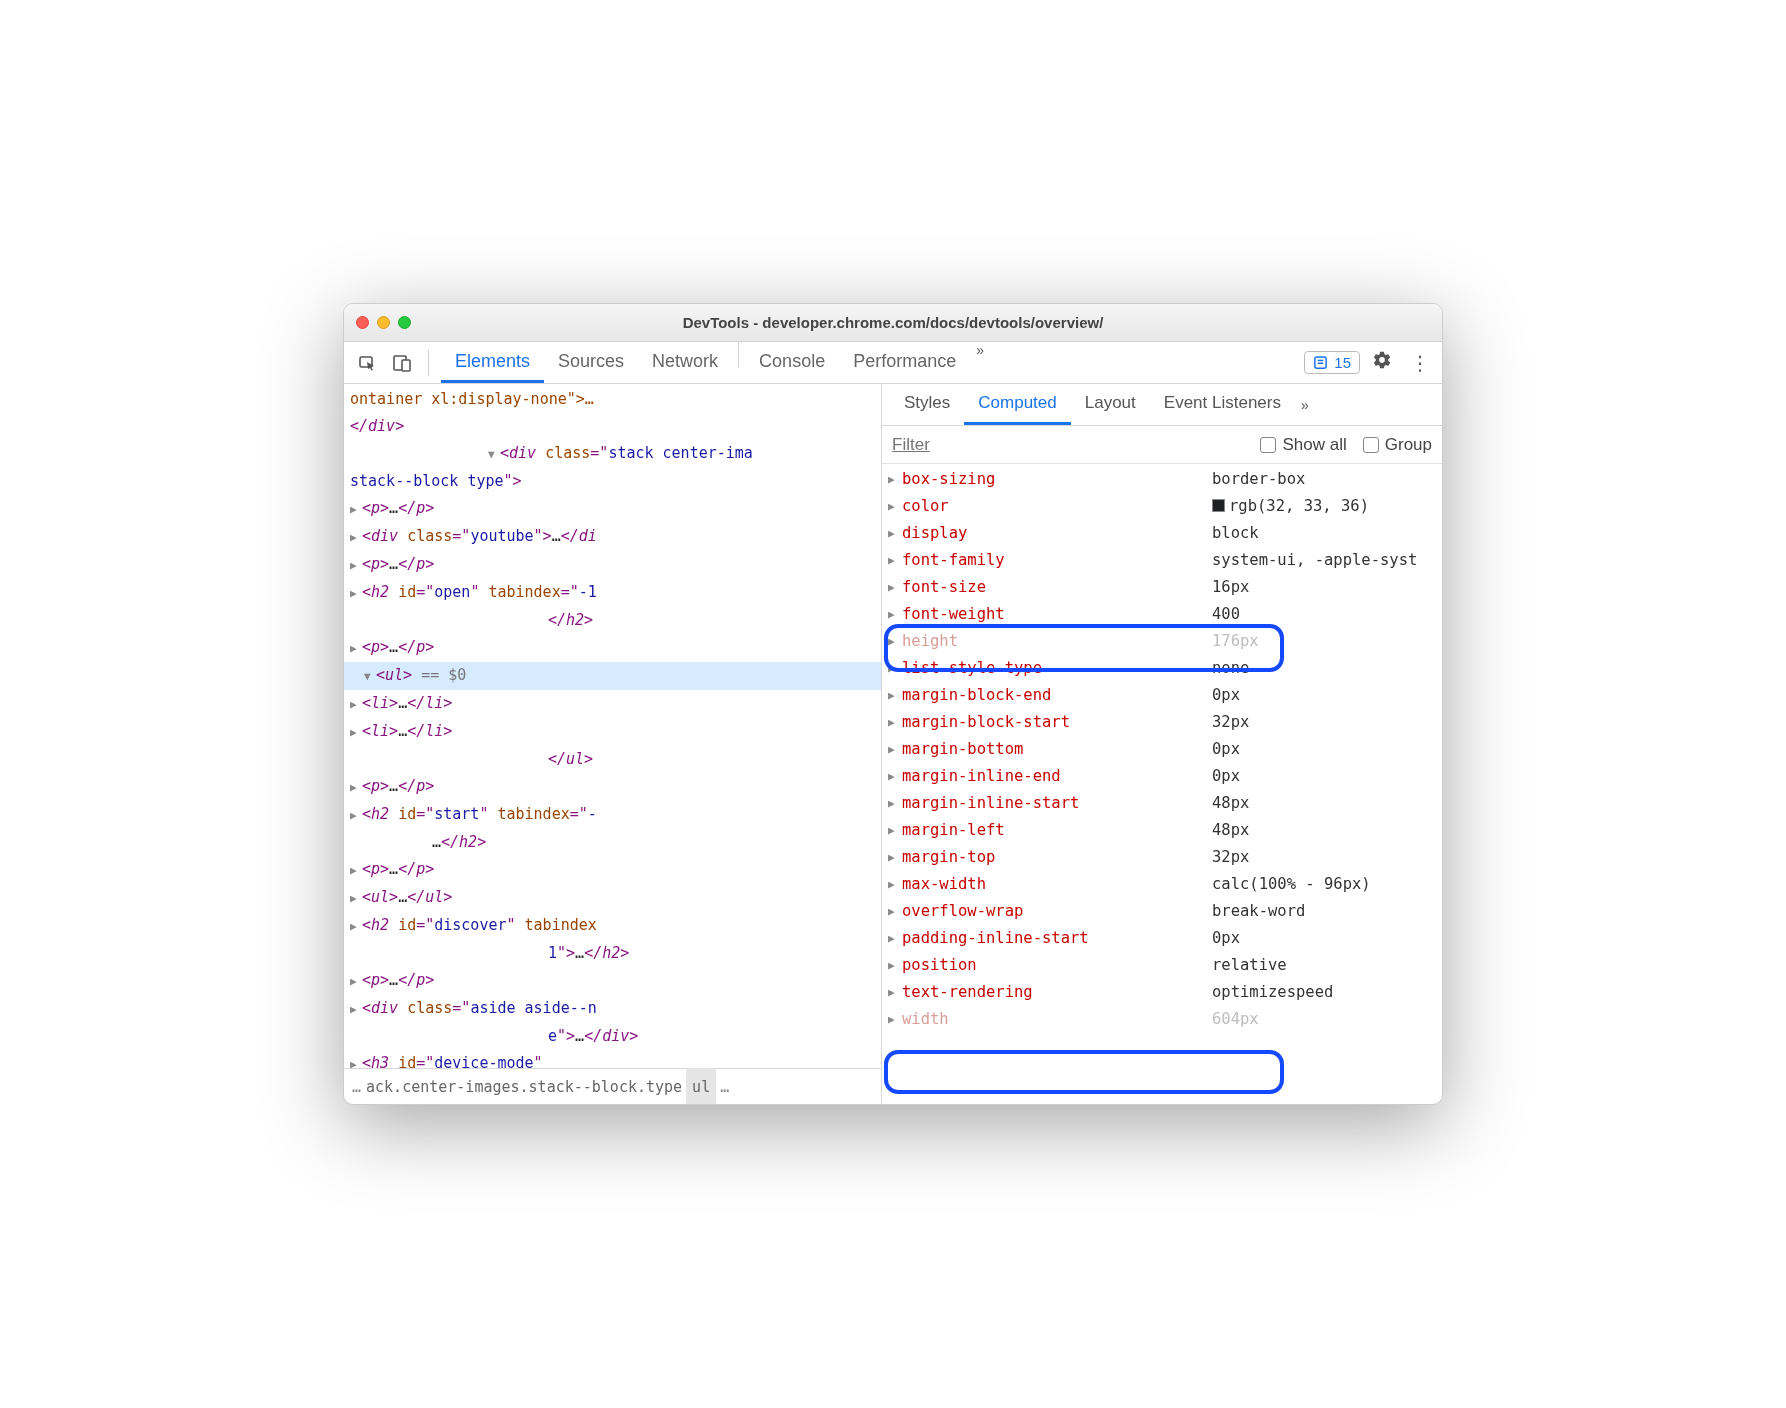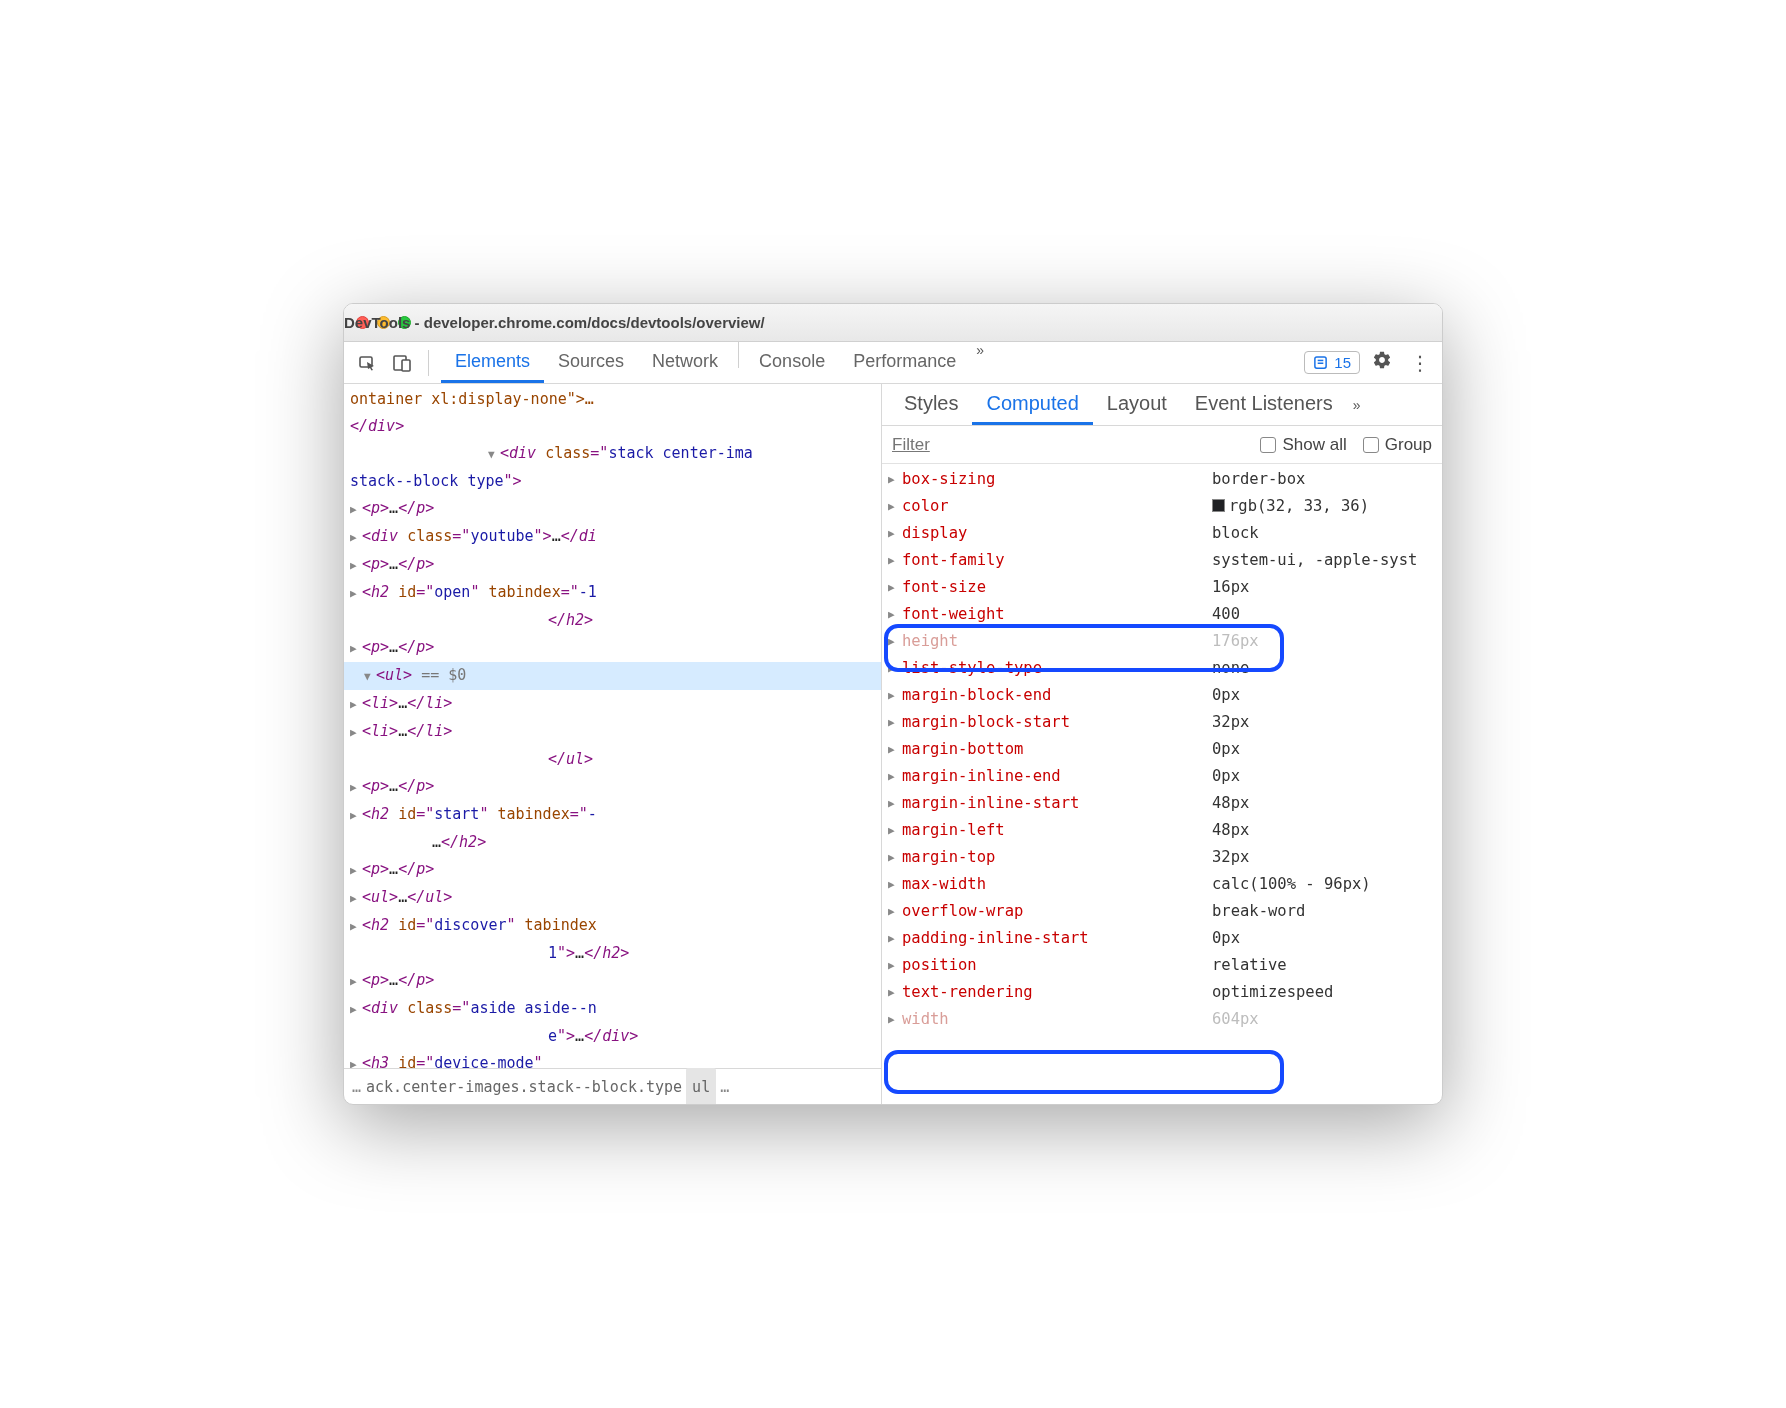--- a/index.html
+++ b/index.html
@@ -29,21 +29,21 @@
   align-items: center;
   padding: 0 12px;
   position: relative;
 }
 .traffic { display: flex; gap: 8px; }
 .traffic .dot { width: 13px; height: 13px; border-radius: 50%; }
 .dot.red { background:#ff5f57; border:1px solid #e0443e; }
 .dot.yellow { background:#febc2e; border:1px solid #d89d22; }
 .dot.green { background:#28c840; border:1px solid #1aab29; }
 .title-text {
-  position:absolute; left:0; right:0; text-align:left;
+  position:absolute; left:0; right:0; text-align:center;
   font-size:15px; font-weight:600; color:#444;
 }
 
 .maintoolbar {
   height: 42px;
   border-bottom: 1px solid #d8d8d8;
   display: flex; align-items: center;
   padding: 0 6px 0 10px;
   gap: 6px;
 }
@@ -103,21 +103,21 @@
 }
 .bc-ell { letter-spacing:1px; color:#888; }
 .bc-chunk.sel { background:#e5e5e5; padding:10px 6px; border-radius:2px; }
 
 .subtabs {
   height:42px; border-bottom:1px solid #d8d8d8;
   display:flex; align-items:stretch; padding-left:8px;
 }
 .subtab {
   padding:0 14px; display:flex; align-items:center;
-  font-size:20px; color:#555; cursor:pointer;
+  font-size:17px; color:#555; cursor:pointer;
   border-bottom:3px solid transparent;
 }
 .subtab.active { color:#1a73e8; border-bottom-color:#1a73e8; font-weight:500; }
 
 .filterbar {
   height:38px; border-bottom:1px solid #e2e2e2;
   display:flex; align-items:center; padding:0 10px; gap:16px;
 }
 .filter-input {
   flex:1; border:none; outline:none; font-size:17px; color:#777;

